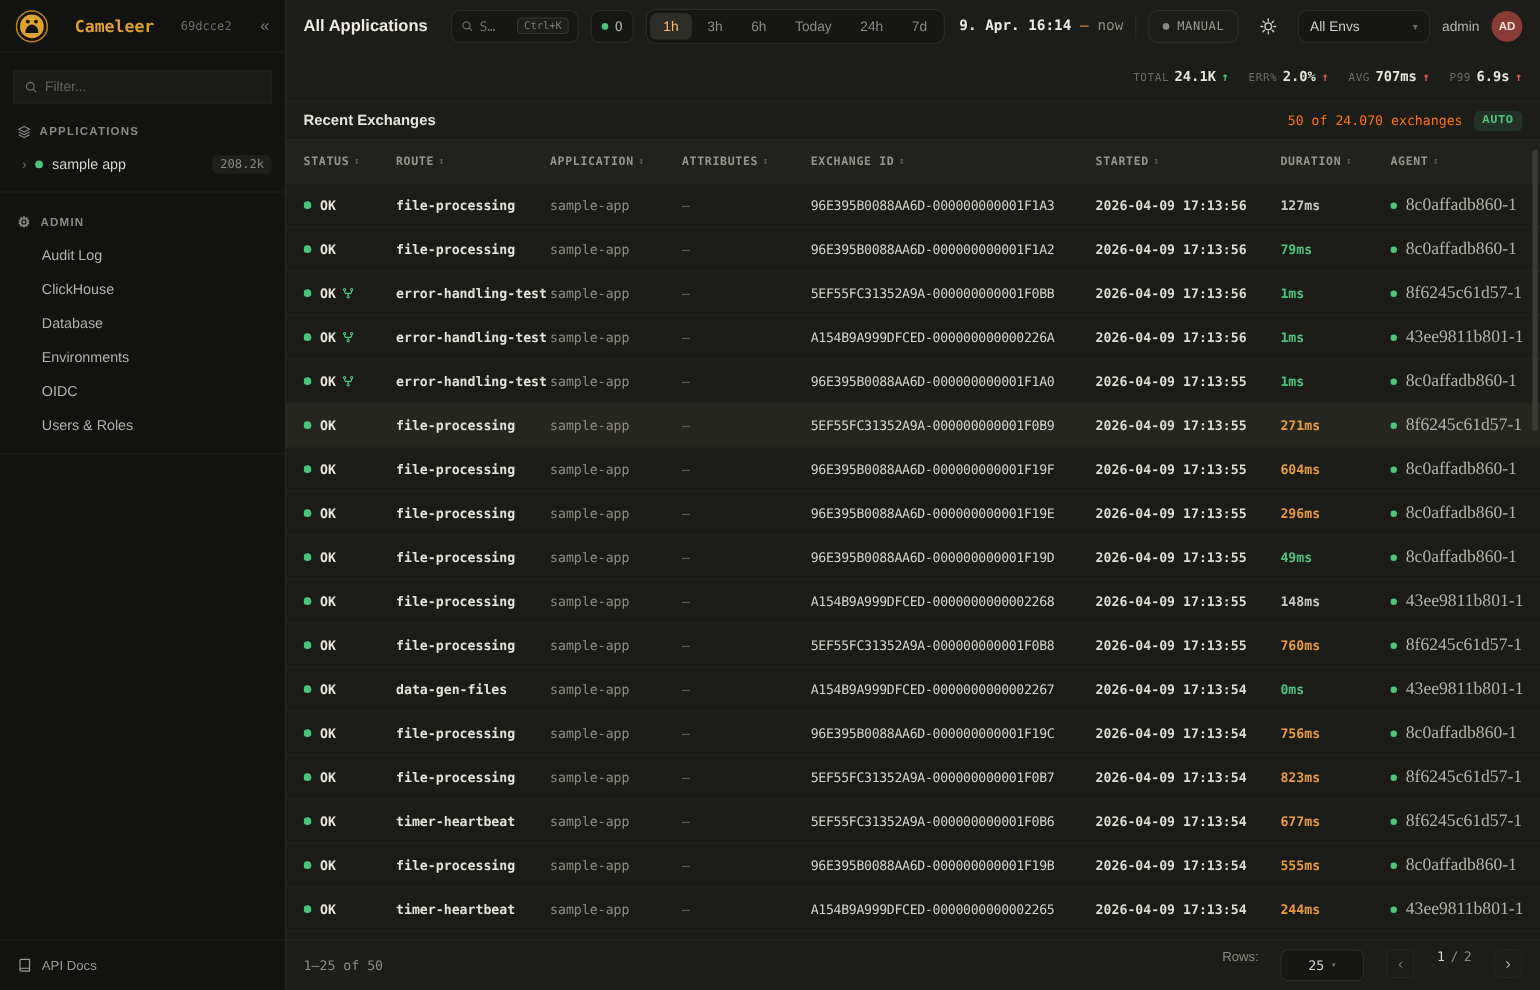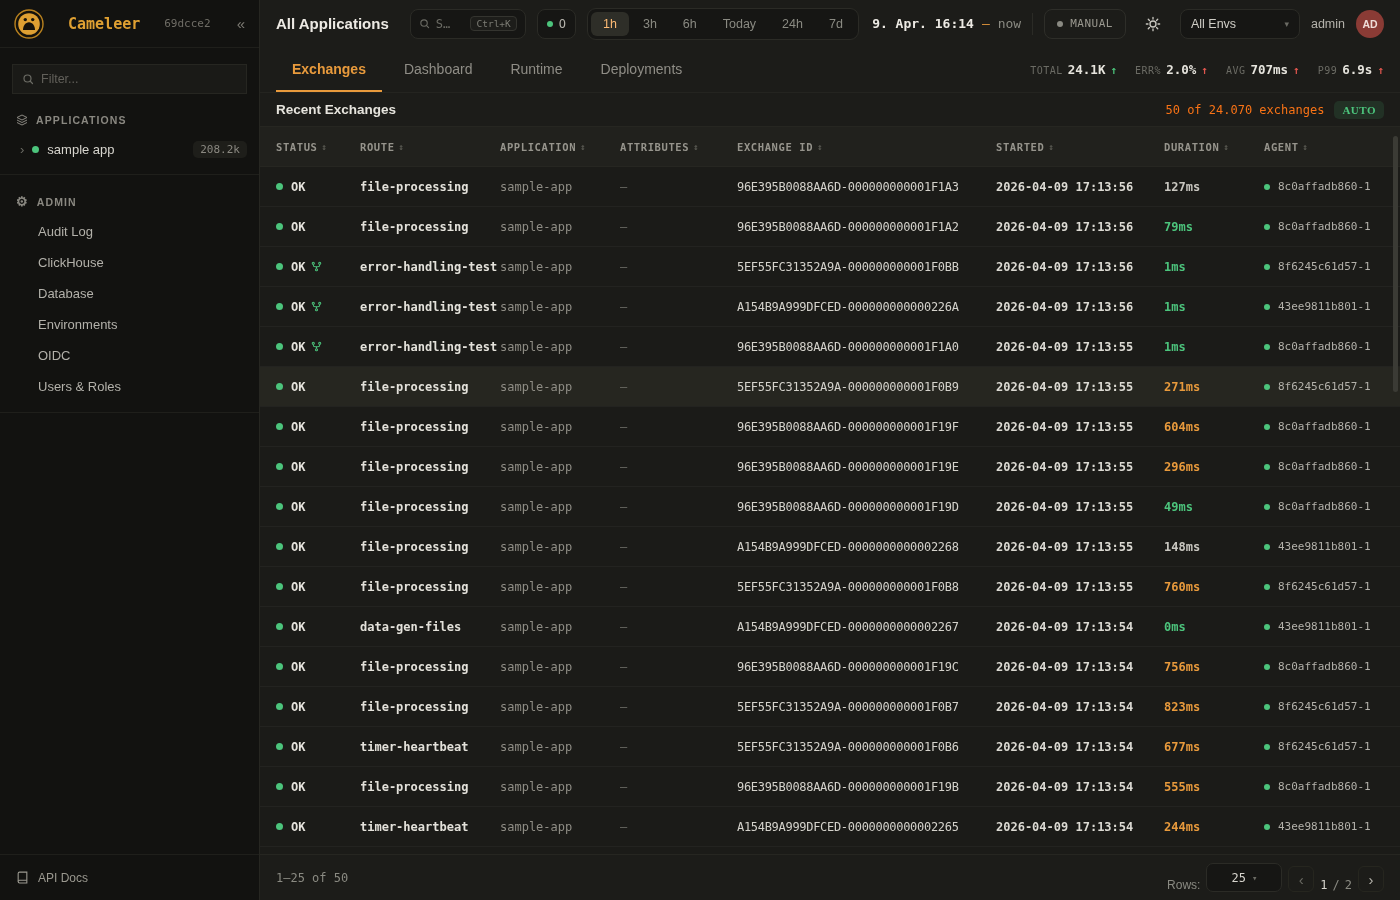--- a/index.html
+++ b/index.html
@@ -85,21 +85,21 @@
   .stat-value { font-size:12.5px; font-weight:bold; color:#e6e4dd; }
   .stat-arrow { font-size:11px; font-weight:bold; }
   .stat-arrow.green { color:#4cc47c; }
   .stat-arrow.red { color:#e0564e; }
 
   
   .listheader { height:33px; flex:none; display:flex; align-items:center; padding:0 16px; }
   .lh-title { font-size:13.5px; font-weight:bold; color:#e6e4dd; }
   .lh-right { margin-left:auto; display:flex; align-items:center; gap:10px; }
   .lh-count { font-family:"DejaVu Sans Mono", monospace; font-size:12px; color:#f97316; }
-  .auto-badge { font-family:Liberation Serif, serif; font-size:11px; font-weight:bold; color:#4cc47c;
+  .auto-badge { font-family:Liberation Mono, monospace; font-size:11px; font-weight:bold; color:#4cc47c;
     background:rgba(76,196,124,0.13); border-radius:5px; padding:3px 8px; letter-spacing:0.5px; cursor:pointer; }
 
   
   .table { flex:1; display:flex; flex-direction:column; overflow:hidden; background:#1b1b18; }
   .thead, .tr { display:grid; grid-template-columns:84px 140px 120px 117px 259px 168px 100px 1fr;
     align-items:center; padding-left:16px; }
   .thead { height:41px; flex:none; background:#21211d; border-top:1px solid #262621; border-bottom:1px solid #262621; }
   .th { display:flex; align-items:center; gap:4px; font-family:"DejaVu Sans Mono", monospace; font-size:10.5px;
     font-weight:bold; color:#96948c; letter-spacing:0.6px; cursor:pointer; white-space:nowrap; overflow:hidden; }
   .sort { font-size:9px; color:#5a5a53; }
@@ -111,30 +111,30 @@
   .td-status .ok { font-weight:bold; color:#e6e4dd; }
   .td-route { font-weight:bold; color:#e3e1da; }
   .td-app { color:#8f8d85; }
   .td-attrs { color:#6b6b64; }
   .td-id { color:#d4d2cb; letter-spacing:-0.3px; }
   .td-started { color:#dcdad3; font-weight:bold; }
   .td-dur { font-weight:bold; }
   .td-dur.def { color:#c9c7c0; }
   .td-dur.green { color:#4cc47c; }
   .td-dur.orange { color:#e89a3c; }
-  .td-agent { color:#b3b1aa; font-size:11px; }
+  .td-agent { color:#b3b1aa; font-size:16px;font-family:Liberation Serif, serif; }
   .dot { width:7px; height:7px; border-radius:50%; background:#4cc47c; flex:none; display:inline-block; }
   .dot.tiny { width:6px; height:6px; }
   .dot.gray { background:#8a8a82; width:6px; height:6px; }
   .fork { display:inline-flex; margin-left:-2px; }
 
   
   .pagefoot { height:46px; flex:none; border-top:1px solid #262621; display:flex; align-items:center; padding:0 16px; }
   .pf-range { font-family:"DejaVu Sans Mono", monospace; font-size:12px; color:#8a8a82; }
-  .pf-right { margin-left:auto; display:flex; align-items:flex-end; gap:6px; }
+  .pf-right { margin-left:auto; display:flex; align-items:flex-start; gap:20px; }
   .pf-rows-label { font-size:12px; color:#8a8a82; }
   .pf-select { height:29px; min-width:58px; border:1px solid #2b2b26; border-radius:7px; background:#161614;
     display:flex; align-items:center; justify-content:space-between; gap:6px; padding:0 24px;
     font-family:"DejaVu Sans Mono", monospace; font-size:12px; color:#d6d4cd; cursor:pointer; }
   .pf-btn { width:26px; height:26px; border:1px solid #26261f; background:transparent; color:#6b6b64;
     font-size:15px; cursor:pointer; border-radius:6px; line-height:1; }
   .pf-btn.next { color:#b5b3ac; }
   .pf-page { font-family:"DejaVu Sans Mono", monospace; font-size:12px; display:flex; gap:5px; }
   .pf-page .cur { color:#d6d4cd; }
   .pf-page .sep, .pf-page .tot { color:#8a8a82; }
@@ -292,38 +292,20 @@
       <div class="tb-envs">
         <span>All Envs</span>
         <span class="caret">▾</span>
       </div>
 
       <span class="tb-user">admin</span>
       <div class="avatar">AD</div>
     </header>
 
     <div class="tabsbar">
-      <nav class="tabs">
-
-          <div class="tab active">
-            <span>Exchanges</span>
-          </div>
-
-          <div class="tab">
-            <span>Dashboard</span>
-          </div>
-
-          <div class="tab">
-            <span>Runtime</span>
-          </div>
-
-          <div class="tab">
-            <span>Deployments</span>
-          </div>
-        </nav>
       <div class="stats">
 
           <div class="stat">
             <span class="stat-label">TOTAL</span>
             <span class="stat-value">24.1K</span>
             <span class="stat-arrow green">↑</span>
           </div>
 
           <div class="stat">
             <span class="stat-label">ERR%</span>

